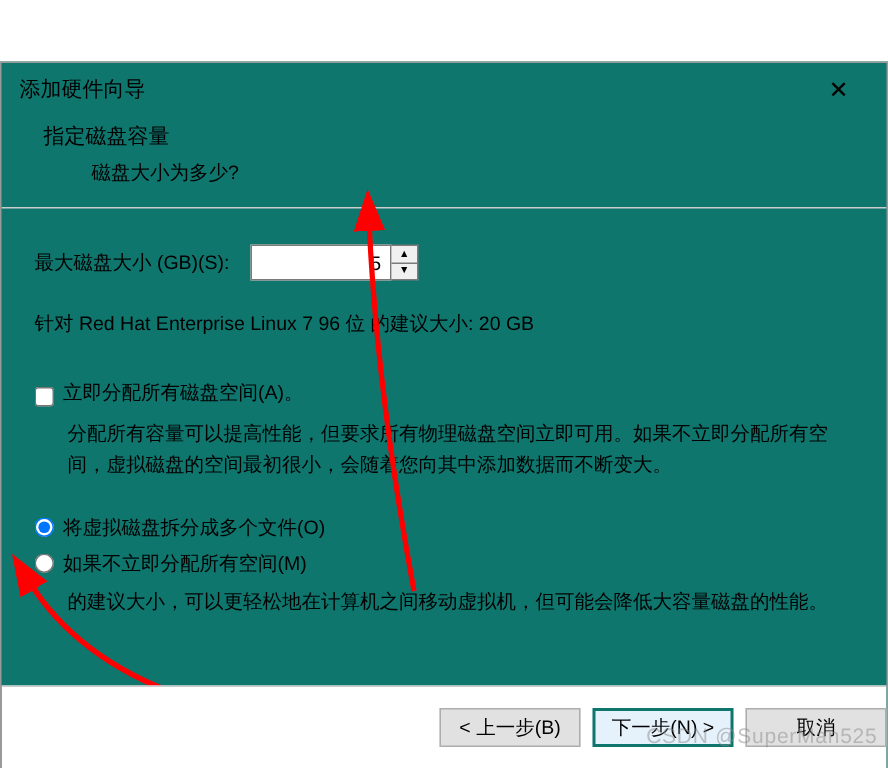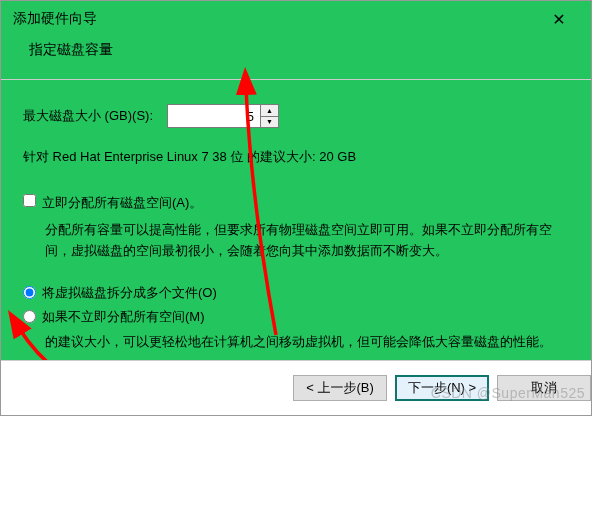--- a/index.html
+++ b/index.html
@@ -1,34 +1,34 @@
 <!DOCTYPE html>
 <html><head>
 <meta charset="utf-8">
 <style>
   * { box-sizing: border-box; margin: 0; padding: 0; }
   body { font-family: "Microsoft YaHei", "Segoe UI", sans-serif; font-size: 13px; color: #000; background: #fff; }
-  .window { width: 592px; height: 416px; border: 1px solid #999; position: relative; background: #22c55e; overflow: hidden; }
+  .window { width: 592px; height: 472px; border: 1px solid #999; position: relative; background: #0f766e; overflow: hidden; margin-top: 41px; }
   .titlebar { height: 36px; display: flex; align-items: center; padding: 0 12px; }
   .titlebar .title { font-size: 14px; flex: 1; }
   .titlebar .close { font-size: 16px; width: 40px; text-align: center; cursor: pointer; }
   .header { padding: 4px 28px 12px 28px; }
   .header .heading { font-weight: normal; font-size: 14px; margin-bottom: 6px; }
   .header .sub { font-size: 13px; margin-left: 32px; }
   .divider { border-top: 1px solid #ccc; margin: 2px 0 0 0; }
   .content { padding: 24px 16px 12px 22px; position: relative; }
   .row { display: flex; align-items: center; margin-bottom: 20px; }
   .row .label { margin-right: 8px; }
   .spinner-wrap { display: flex; align-items: stretch; height: 24px; margin-left: 6px; }
   .spinner-input { width: 94px; border: 1px solid #7a7a7a; text-align: right; padding: 2px 6px; font-size: 13px; background: #fff; }
   .spin-buttons { width: 18px; border: 1px solid #7a7a7a; border-left: none; display: flex; flex-direction: column; }
   .spin-buttons div { flex: 1; display: flex; align-items: center; justify-content: center; font-size: 7px; line-height: 1; cursor: pointer; background: #f0f0f0; }
   .spin-buttons div:first-child { border-bottom: 1px solid #7a7a7a; }
   .recommend { margin-bottom: 28px; }
-  .checkbox-row { display: flex; align-items: flex-start; margin-bottom: 8px; }
+  .checkbox-row { display: flex; align-items: flex-end; margin-bottom: 8px; }
   .checkbox-row input { margin-right: 6px; width: 13px; height: 13px; }
   .desc { margin-left: 22px; line-height: 1.6; margin-bottom: 22px; }
   .radio-row { display: flex; align-items: center; margin-bottom: 6px; }
   .radio-row input { margin-right: 6px; width: 13px; height: 13px; }
   .footer { position: absolute; bottom: 0; left: 0; right: 0; border-top: 1px solid #ccc; padding: 14px 0; display: flex; justify-content: flex-end; gap: 8px; background: #fff; }
   .footer button { min-width: 94px; height: 26px; font-size: 13px; font-family: inherit; background: #e1e1e1; border: 1px solid #adadad; cursor: pointer; }
   .footer button.primary { border: 2px solid #0f766e; background: #e5f1fb; }
   .watermark { position: absolute; right: 6px; bottom: 14px; color: rgba(140,140,140,0.5); font-size: 14px; pointer-events: none; letter-spacing: 0.5px; }
   
   .arrow { position: absolute; pointer-events: none; }
@@ -39,38 +39,39 @@
 
 <div class="window">
 
   <div class="titlebar">
     <span class="title">添加硬件向导</span>
     <span class="close">✕</span>
   </div>
 
   <div class="header">
     <div class="heading">指定磁盘容量</div>
+    <div class="sub">磁盘大小为多少?</div>
   </div>
 
   <div class="divider"></div>
 
   <div class="content">
 
     <div class="row">
       <span class="label">最大磁盘大小 (GB)(S):</span>
       <div class="spinner-wrap">
         <input class="spinner-input" type="text" value="5" style="">
         <div class="spin-buttons">
           <div>▲</div>
           <div>▼</div>
         </div>
       </div>
     </div>
 
-    <div class="recommend">针对 Red Hat Enterprise Linux 7 38 位 的建议大小: 20 GB</div>
+    <div class="recommend">针对 Red Hat Enterprise Linux 7 96 位 的建议大小: 20 GB</div>
 
     <div class="checkbox-row">
       <input type="checkbox" style="">
       <span>立即分配所有磁盘空间(A)。</span>
     </div>
     <div class="desc">分配所有容量可以提高性能，但要求所有物理磁盘空间立即可用。如果不立即分配所有空间，虚拟磁盘的空间最初很小，会随着您向其中添加数据而不断变大。</div>
 
     <div class="radio-row">
       <input type="radio" name="store" checked="" style="">
       <span>将虚拟磁盘拆分成多个文件(O)</span>

